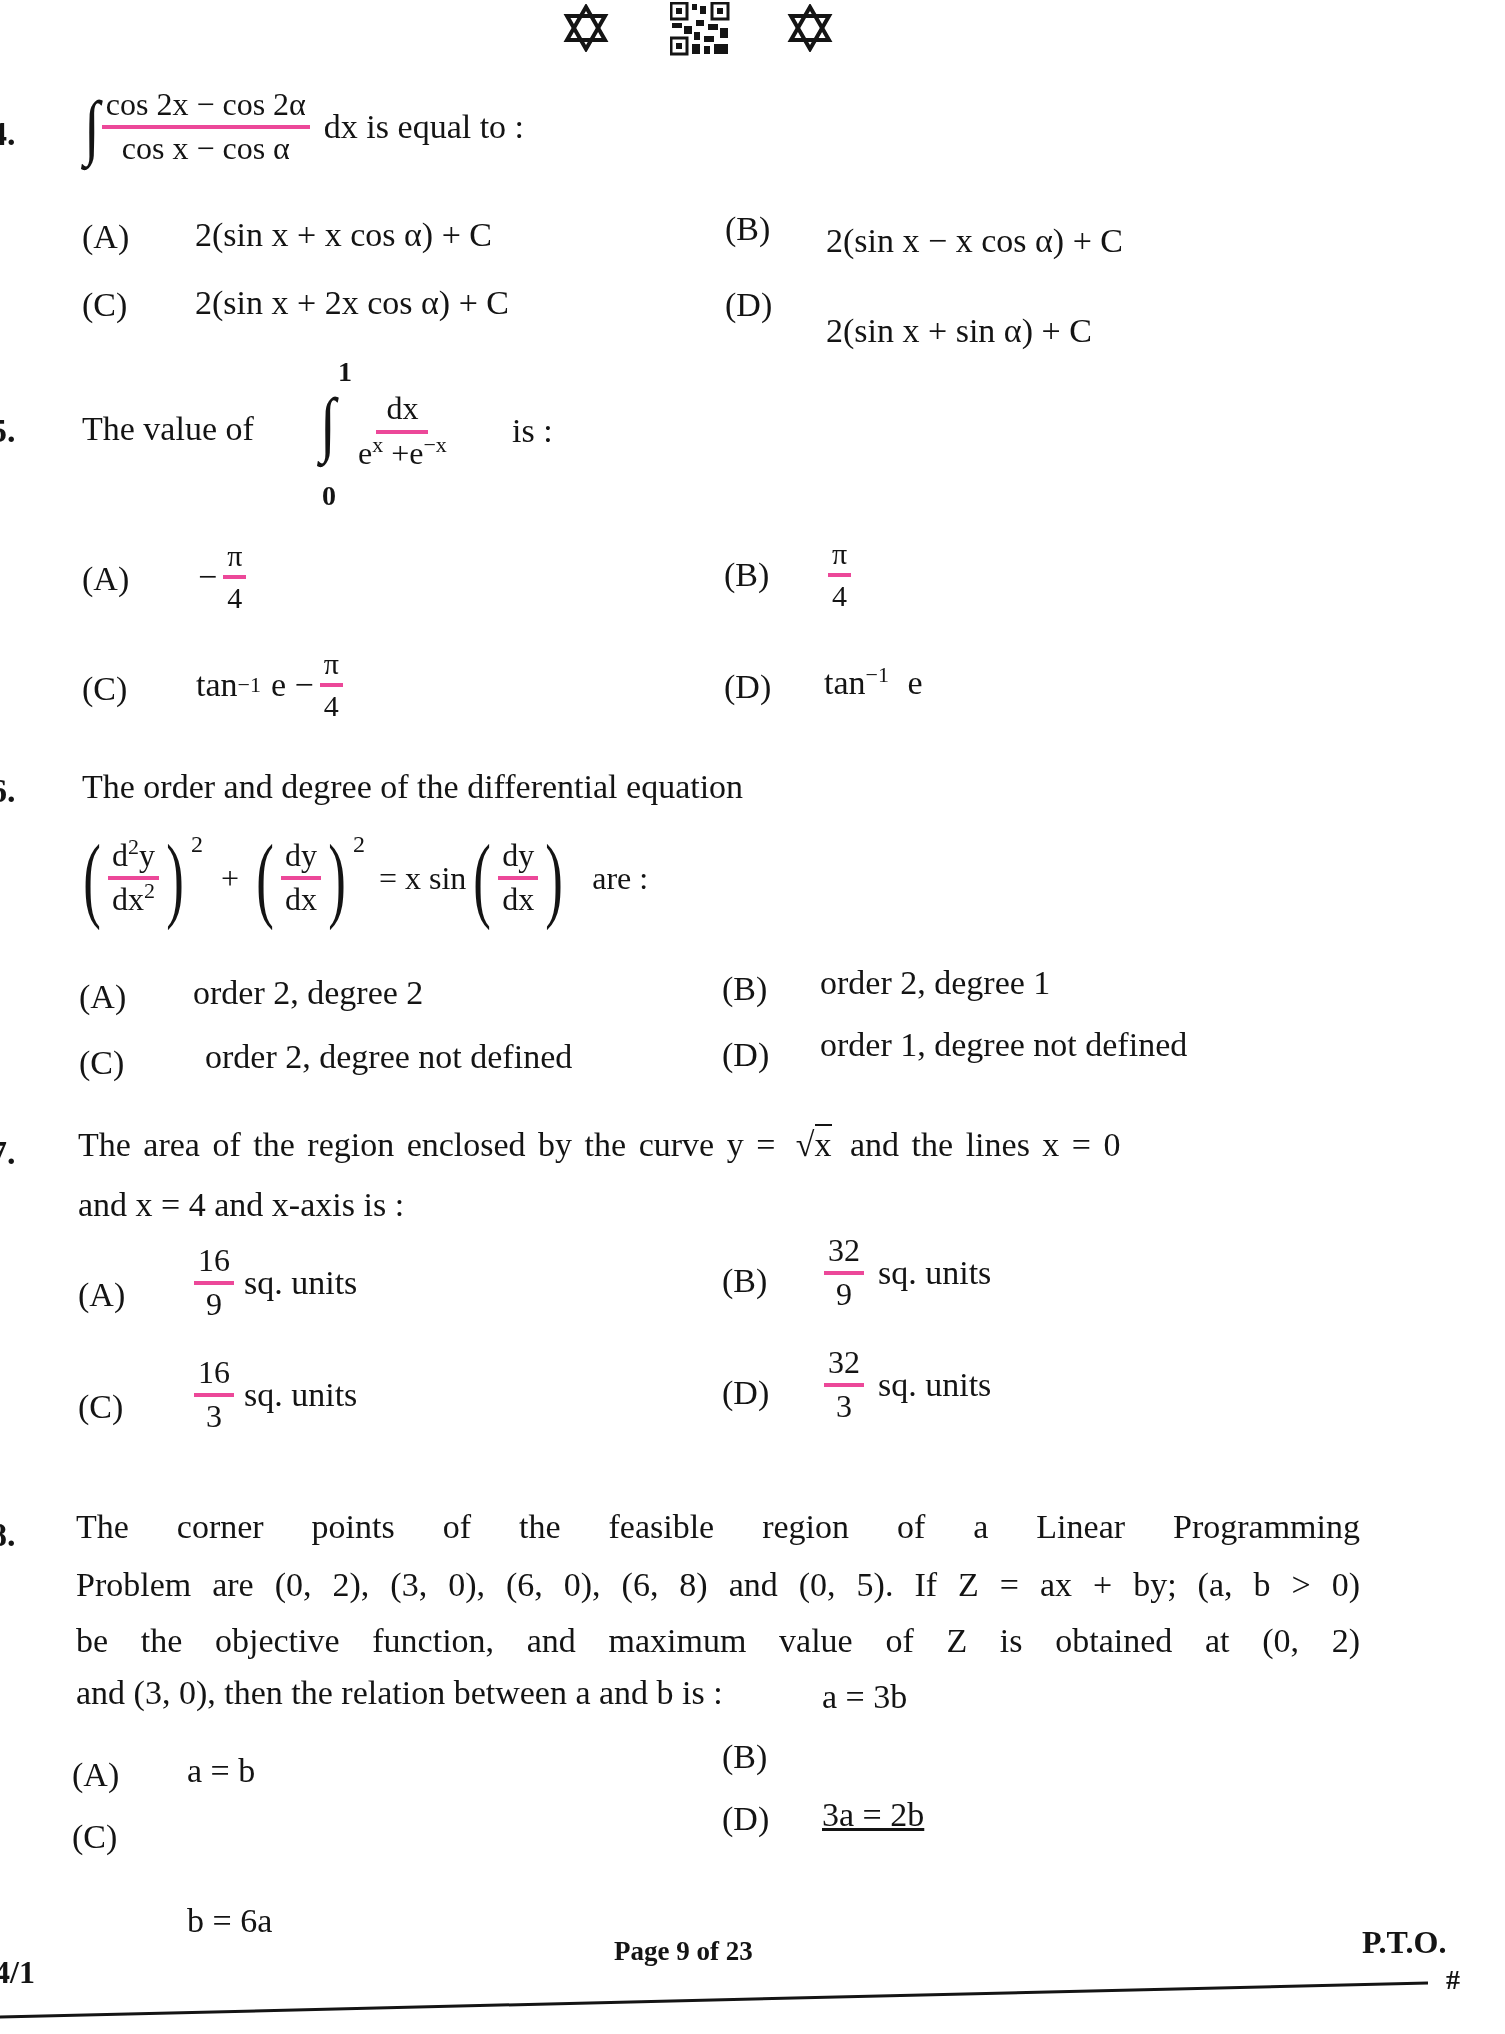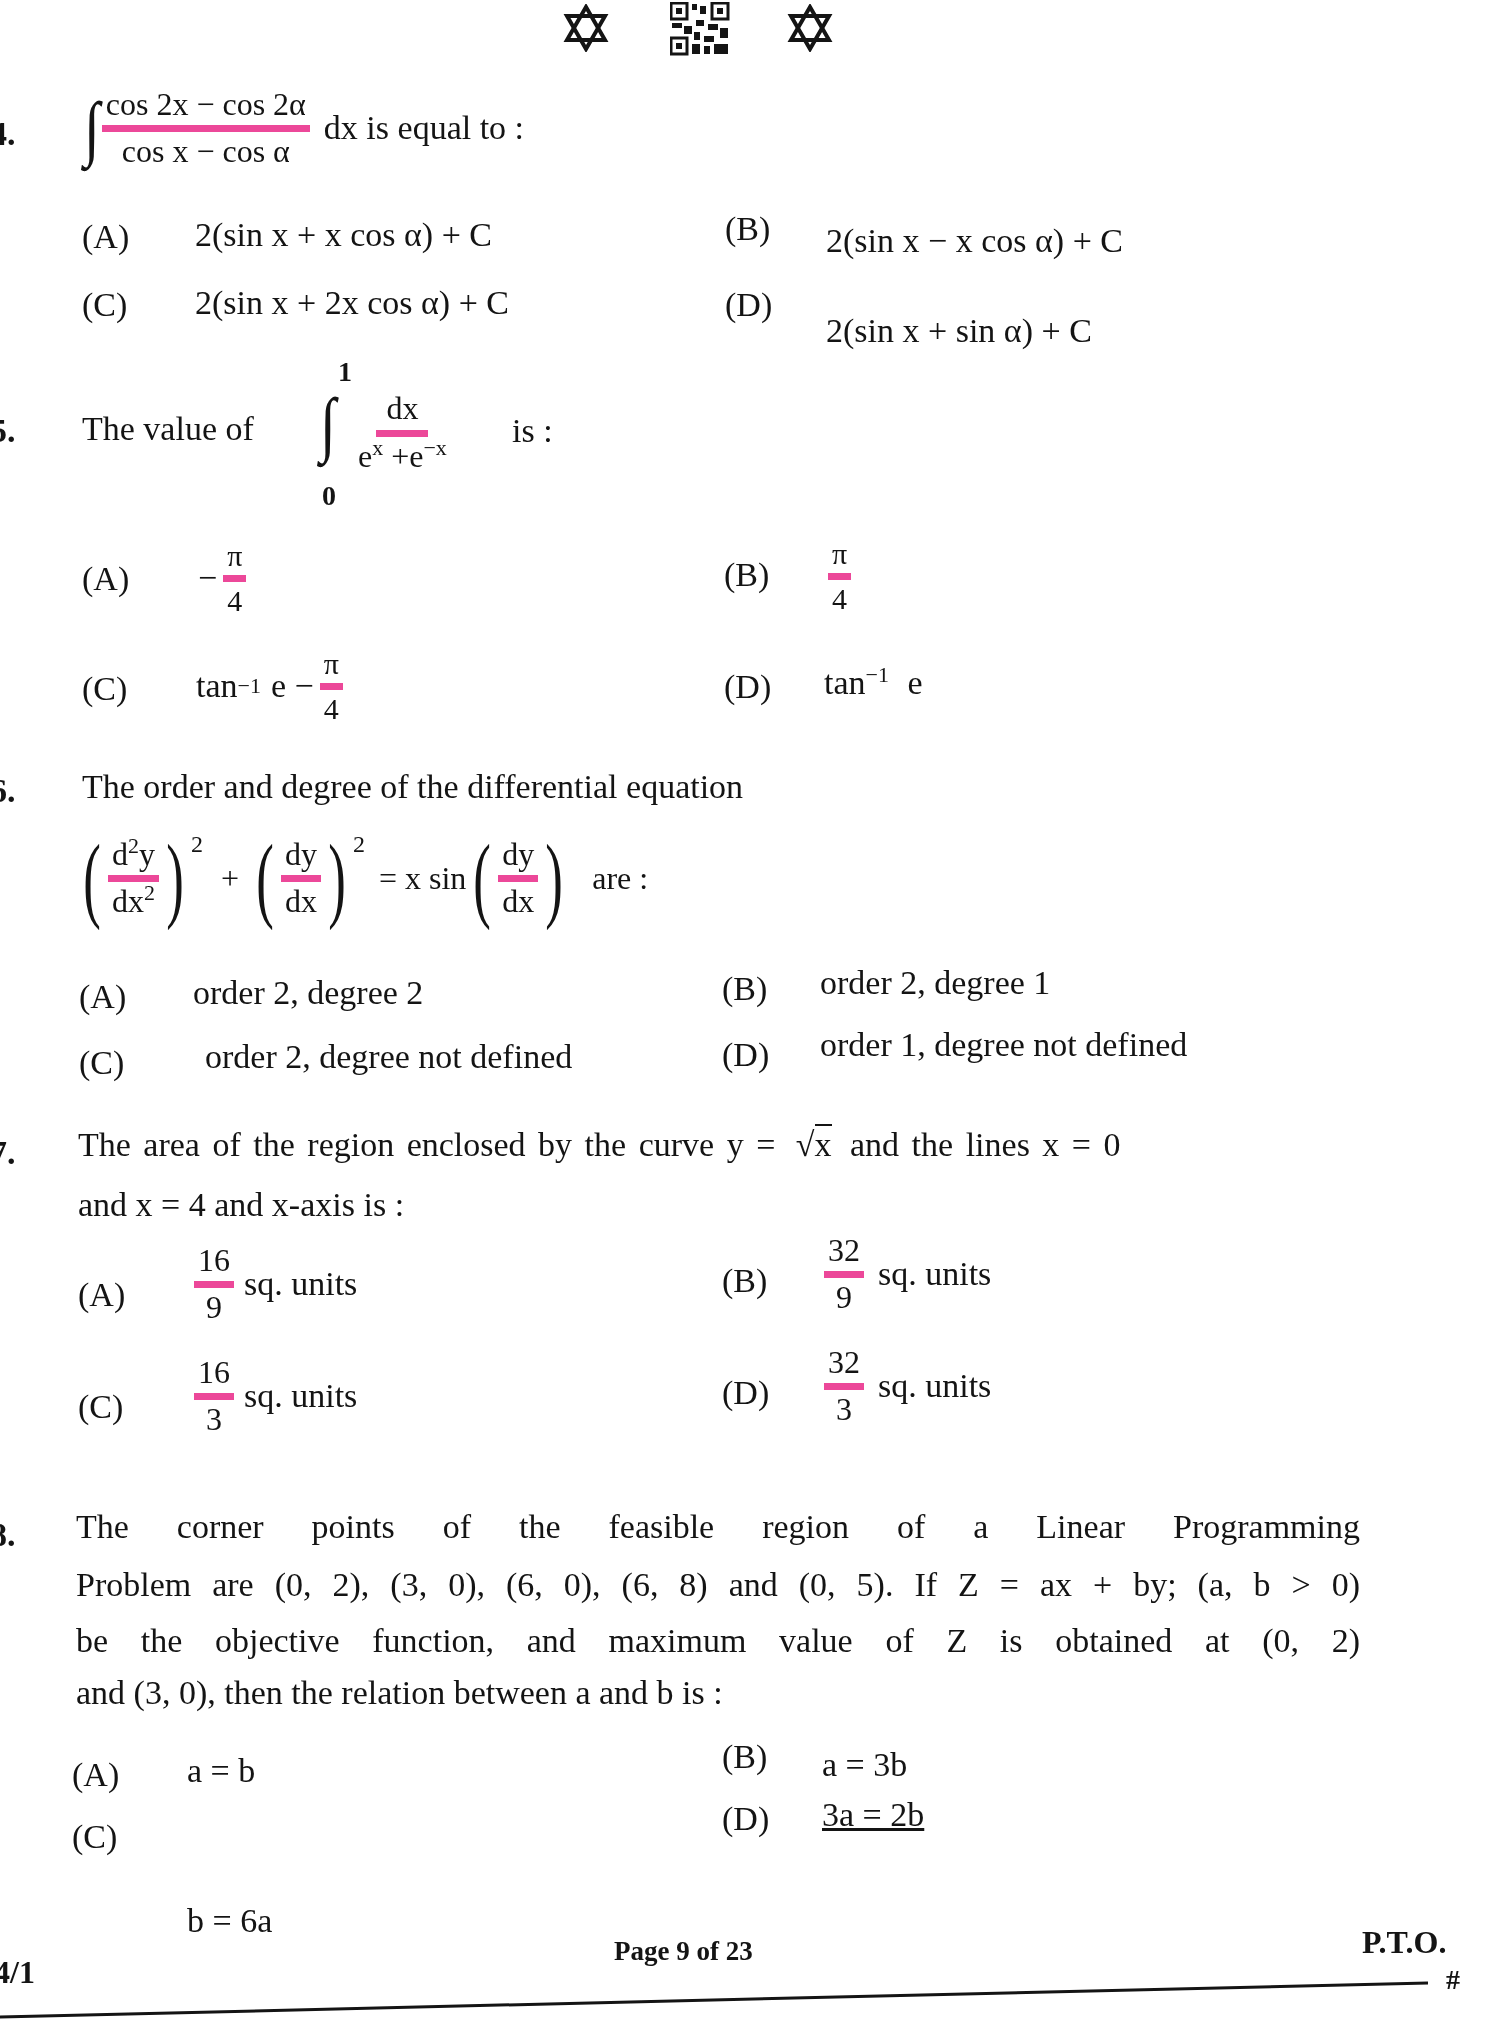--- a/index.html
+++ b/index.html
@@ -3,21 +3,21 @@
 <meta charset="utf-8">
 <style>
   html, body { margin:0; padding:0; background:#ffffff; }
   body { width:1505px; height:2034px; position:relative; overflow:hidden;
          font-family:"Liberation Serif","DejaVu Serif",serif; color:#141414; }
   .abs { position:absolute; white-space:nowrap; }
   .txt { font-size:34px; line-height:1; }
   .qnum { font-size:34px; font-weight:bold; }
   .opt-label { font-size:34px; }
   .frac { display:inline-flex; flex-direction:column; align-items:center; vertical-align:middle; }
-  .frac .num { padding:0 4px 3px 4px; border-bottom:7px solid #ec4899; line-height:1.05; }
+  .frac .num { padding:0 4px 3px 4px; border-bottom:4px solid #ec4899; line-height:1.05; }
   .frac .den { padding:3px 4px 0 4px; line-height:1.05; }
   .int-sign { font-size:72px; line-height:1; display:inline-block; transform:scaleX(0.8); vertical-align:middle; }
   .paren { font-size:96px; font-weight:200; line-height:1; display:inline-block; vertical-align:middle; transform:scaleX(0.55); }
   sup { font-size:22px; vertical-align:super; line-height:0; }
   .just { text-align:justify; text-align-last:justify; white-space:normal; }
   .star { width:46px; height:48px; }
   .qr { width:60px; height:54px; }
 </style>
 </head>
 <body>
@@ -210,21 +210,21 @@
 <div>
   <span class="abs qnum" style="left:-10px;top:1516px;">8.</span>
   <div class="abs txt just" style="left:76px;top:1510px;width:1284px;">The corner points of the feasible region of a Linear Programming</div>
   <div class="abs txt just" style="left:76px;top:1568px;width:1284px;">Problem are (0, 2), (3, 0), (6, 0), (6, 8) and (0, 5). If Z = ax + by; (a, b &gt; 0)</div>
   <div class="abs txt just" style="left:76px;top:1624px;width:1284px;">be the objective function, and maximum value of Z is obtained at (0, 2)</div>
   <div class="abs txt" style="left:76px;top:1676px;">and (3, 0), then the relation between a and b is :</div>
 
   <span class="abs opt-label" style="left:72px;top:1756px;">(A)</span>
   <span class="abs txt" style="left:187px;top:1754px;">a = b</span>
   <span class="abs opt-label" style="left:722px;top:1738px;">(B)</span>
-  <span class="abs txt" style="left:822px;top:1748px;">a = 3b</span>
+  <span class="abs txt" style="left:822px;top:1680px;">a = 3b</span>
   <span class="abs opt-label" style="left:72px;top:1818px;">(C)</span>
   <span class="abs txt" style="left:187px;top:1904px;">b = 6a</span>
   <span class="abs opt-label" style="left:722px;top:1800px;">(D)</span>
   <span class="abs txt" style="left:822px;top:1798px;text-decoration:underline;">3a = 2b</span>
 </div>
 
 <div>
   <span class="abs" style="left:-6px;top:1954px;font-size:32px;font-weight:bold;">4/1</span>
   <span class="abs" style="left:614px;top:1936px;font-size:27px;font-weight:bold;">Page 9 of 23</span>
   <span class="abs" style="left:1362px;top:1924px;font-size:32px;font-weight:bold;">P.T.O.</span>

